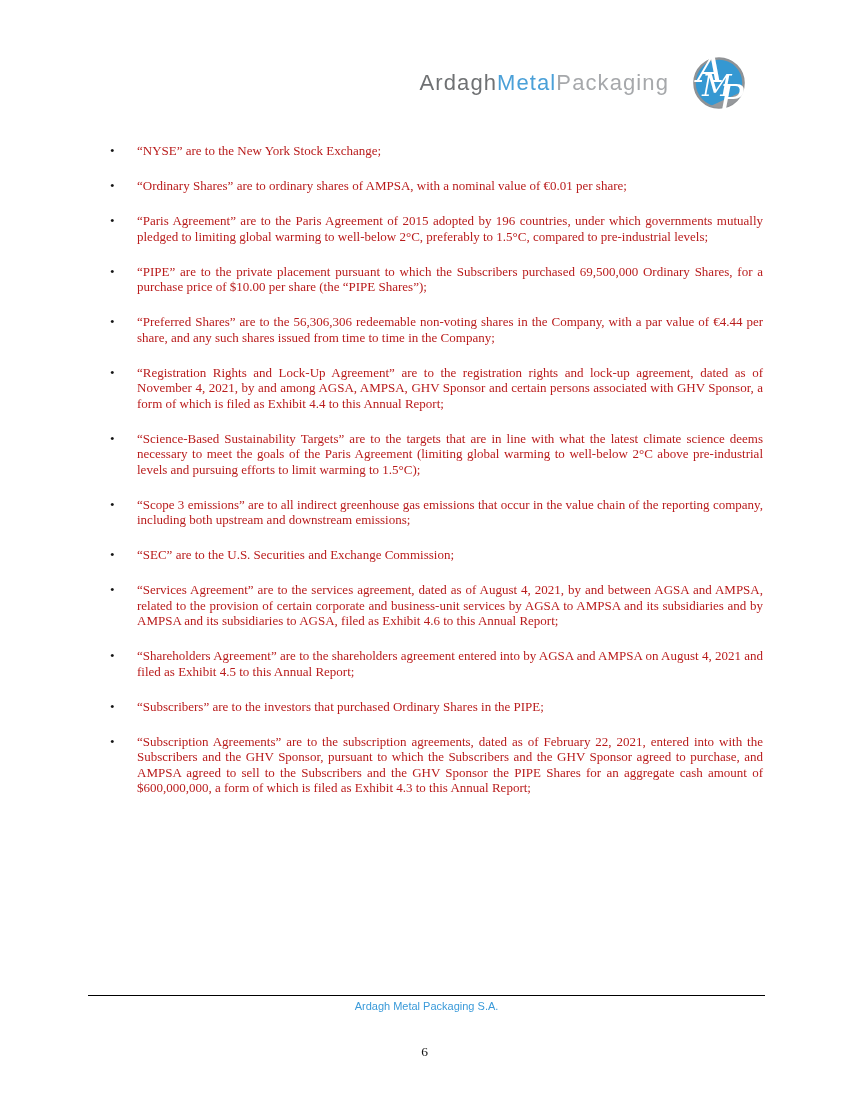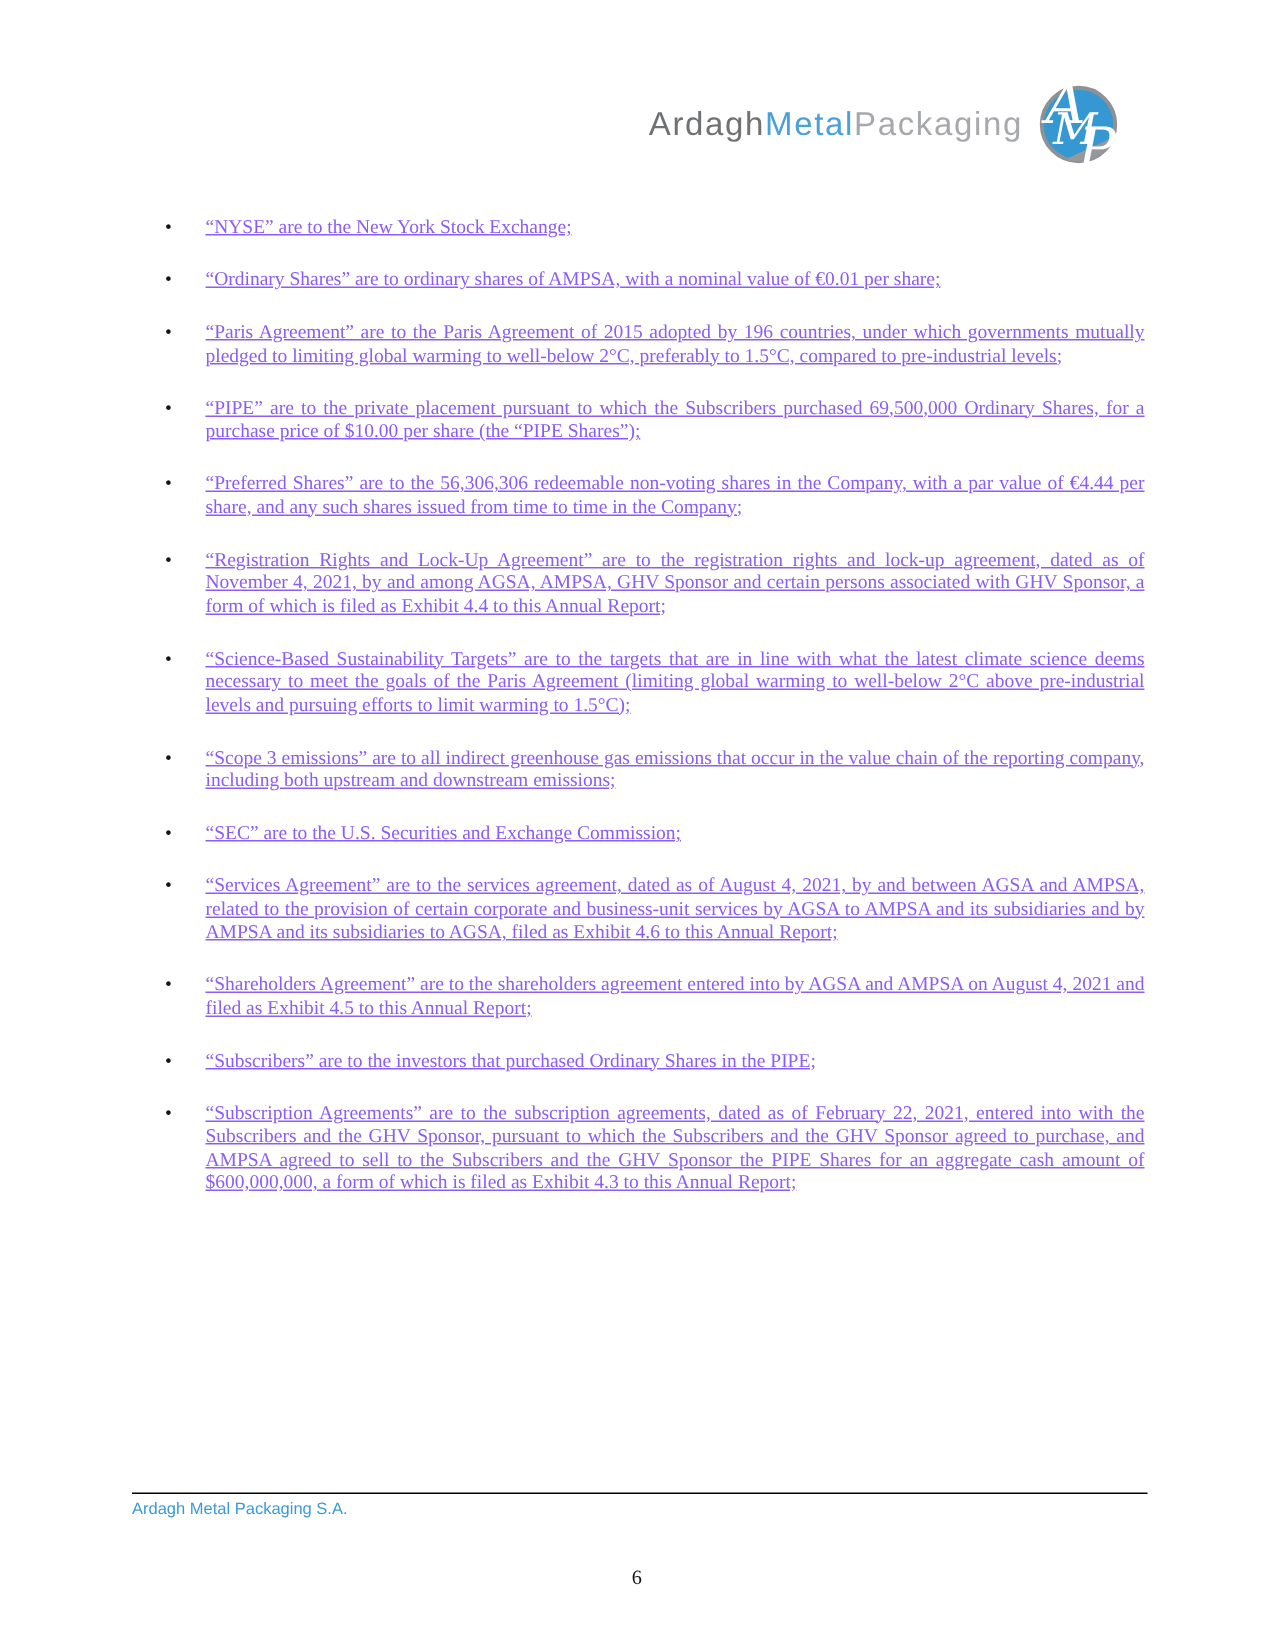--- a/index.html
+++ b/index.html
@@ -14,21 +14,21 @@
   }
 
   
   .brand {
     position: absolute;
     top: 50px;
     right: 100px;
     height: 66px;
     display: flex;
     align-items: center;
-    gap: 7px;
+    gap: 20px;
     white-space: nowrap;
   }
   .wordmark {
     font-family: "Liberation Sans", sans-serif;
     font-size: 22px;
     letter-spacing: 1.1px;
     font-weight: 400;
   }
   .wm-ardagh   { color: #6f7173; }
   .wm-metal    { color: #4aa0d8; }
@@ -46,22 +46,21 @@
     margin: 0;
     padding: 0 0 0 49px;
     list-style: none;
   }
   ul.definitions li {
     position: relative;
     text-align: justify;
     font-size: 13px;
     line-height: 15.5px;
     margin: 0 0 19.5px 0;
-    color: #8b5cf6;
-    text-decoration: underline;
+    color: #b91c1c;
   }
   ul.definitions li::before {
     content: "\2022";
     position: absolute;
     left: -27px;
     top: 0;
     font-size: 13px;
     color: #141414;
   }
 
@@ -71,21 +70,21 @@
     top: 995px;
     left: 88px;
     width: 677px;
     border-top: 1.2px solid #000000;
   }
   .footer-company {
     position: absolute;
     top: 1000px;
     left: 88px;
     width: 677px;
-    text-align: left;
+    text-align: center;
     font-family: "Liberation Sans", sans-serif;
     font-size: 11px;
     color: #3a9ad9;
   }
   .page-number {
     position: absolute;
     top: 1044px;
     left: 0;
     width: 849px;
     text-align: center;

